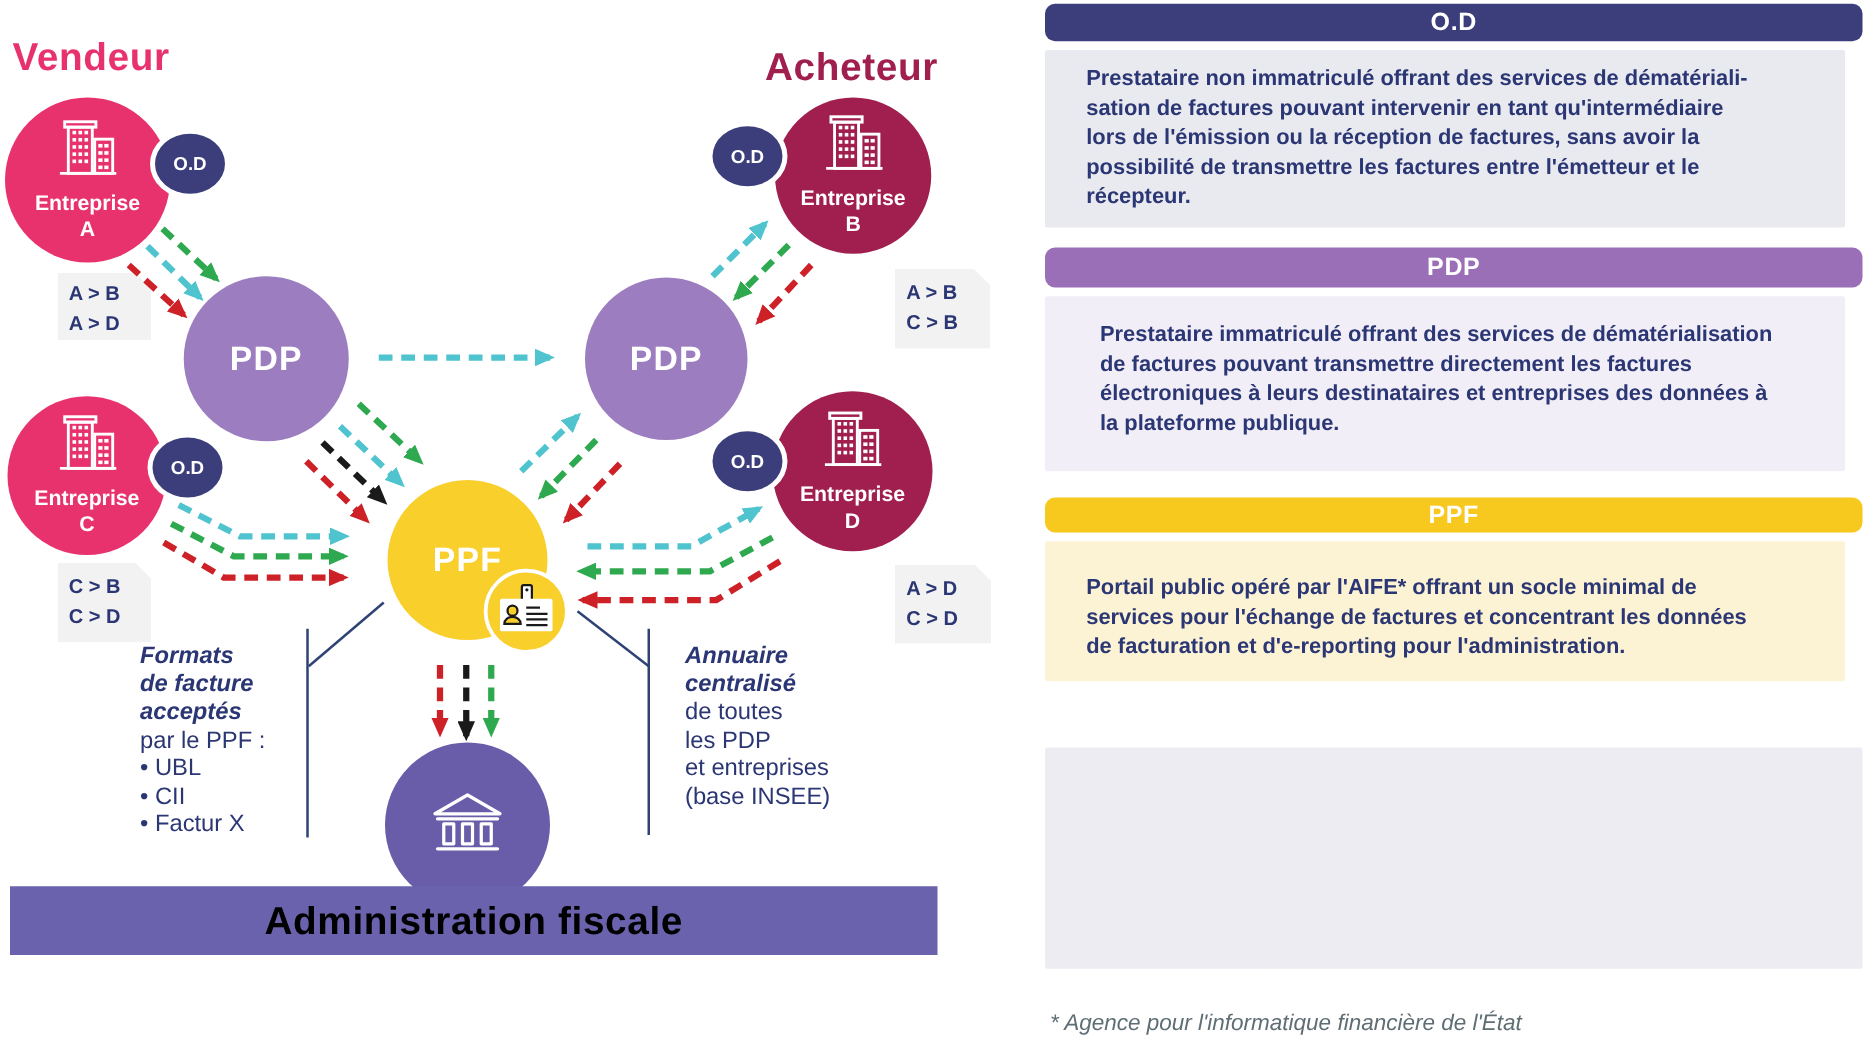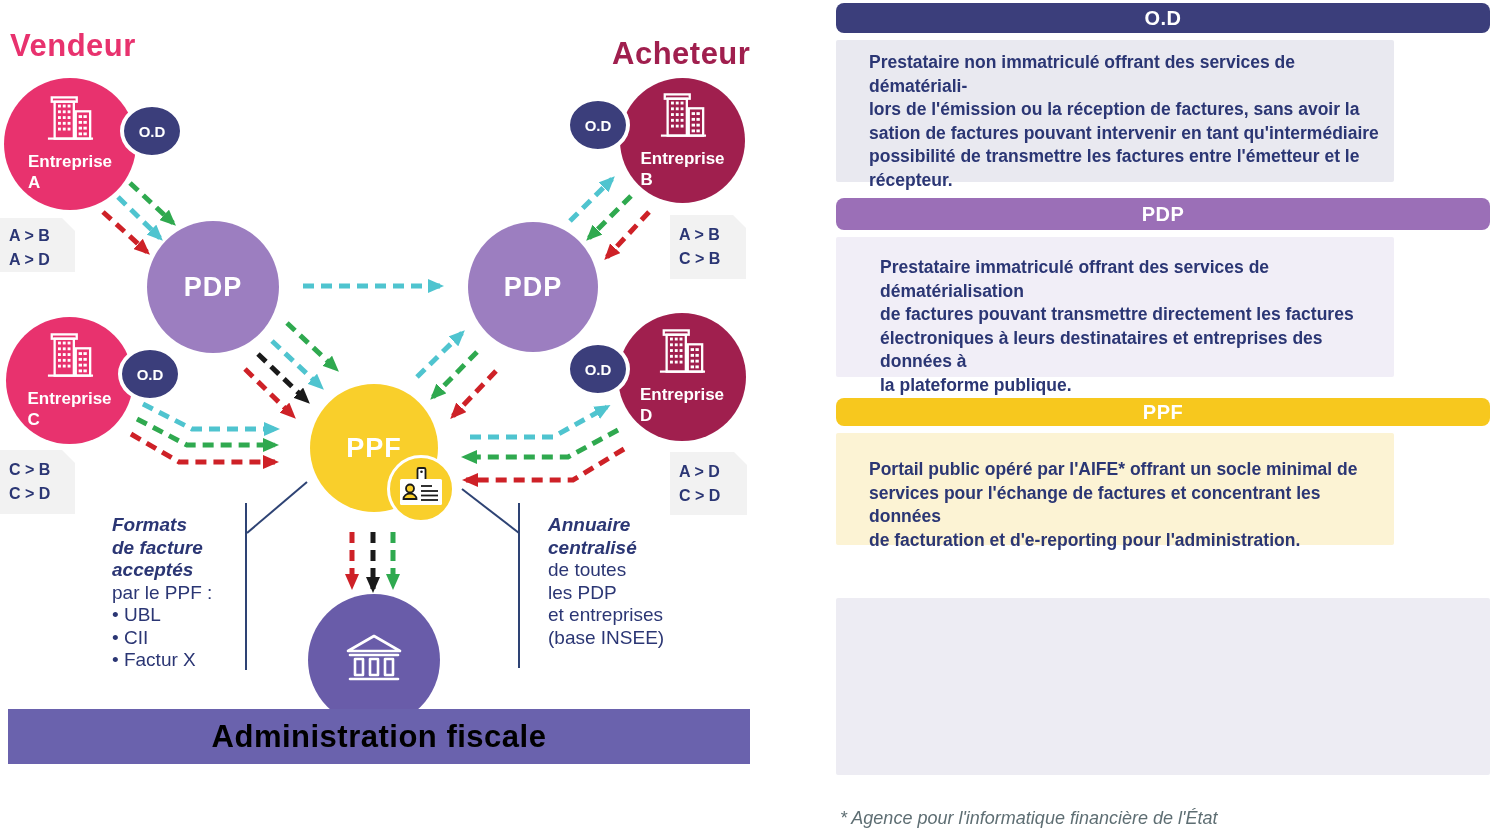--- a/index.html
+++ b/index.html
@@ -2,44 +2,44 @@
 <html><head>
 <meta charset="utf-8">
 <style>
   html,body{margin:0;padding:0;background:#fff;}
   #canvas{position:relative;width:1500px;height:831px;background:#ffffff;overflow:hidden;
           font-family:"Liberation Sans", sans-serif;}
   .b{font-weight:700;font-style:italic;}
   
   .side-title{position:absolute;font-size:31px;font-weight:700;letter-spacing:.5px;}
   .circle{position:absolute;border-radius:50%;display:flex;flex-direction:column;
-          align-items:center;justify-content:center;color:#fff;text-align:left;z-index:2;}
+          align-items:center;justify-content:center;color:#fff;text-align:center;z-index:2;}
   .ent-label{font-size:17px;font-weight:700;line-height:21px;margin-top:4px;}
   .node-label{font-size:27px;font-weight:700;letter-spacing:1px;}
   .od-badge{position:absolute;width:56px;height:48px;background:#3B3E7B;border:4px solid #fff;
             border-radius:50%;display:flex;align-items:center;justify-content:center;
             color:#fff;font-size:15px;font-weight:700;z-index:5;}
   .doc-box{position:absolute;background:#F2F2F2;color:#2B3674;font-size:16px;font-weight:700;
            line-height:24px;padding:6px 0 0 9px;z-index:1;
-           clip-path:polygon(0 0, calc(100% - 13px) 0, 100% 13px, 100% 100%, 0 100%);}
+           clip-path:polygon(0 0, calc(100% - 13px) 0, 100% 13px, 100% 100%, 0 100%);margin-left:46px;}
   .note{position:absolute;color:#2B3674;font-size:19px;line-height:22.5px;z-index:3;}
   .banner{position:absolute;left:8px;top:709px;width:742px;height:55px;background:#6A62AD;
           color:#000000;display:flex;align-items:center;justify-content:center;
           font-size:31px;font-weight:700;z-index:3;letter-spacing:.5px;}
   .ppf-badge{position:absolute;left:387px;top:455px;width:62px;height:62px;background:#F9CF2B;
              border:3px solid #fff;border-radius:50%;display:flex;align-items:center;
              justify-content:center;z-index:5;}
   #flows{position:absolute;left:0;top:0;z-index:4;pointer-events:none;}
   .dash{stroke-width:5;stroke-dasharray:11 7;fill:none;}
   .callout{stroke:#2E4374;stroke-width:2;fill:none;}
   
   .panel-header{position:absolute;left:836px;width:654px;border-radius:8px;color:#fff;
                 display:flex;align-items:center;justify-content:center;
                 font-size:20px;font-weight:700;letter-spacing:.5px;z-index:2;}
-  .panel-body{position:absolute;left:836px;width:558px;border-radius:2px;color:#2B3674;
+  .panel-body{position:absolute;left:836px;width:640px;border-radius:2px;color:#2B3674;
               font-size:17.5px;font-weight:700;line-height:23.5px;box-sizing:border-box;
               padding-left:33px;z-index:1;}
   .legend-box{position:absolute;left:836px;top:598px;width:654px;height:177px;
               background:#EDECF3;border-radius:2px;z-index:1;}
   .legend-row{position:absolute;display:flex;align-items:center;color:#2B3674;
               font-size:19px;font-weight:700;line-height:23px;}
   .legend-arrow{margin-right:18px;flex:0 0 auto;}
   .footnote{position:absolute;left:840px;top:808px;font-size:18px;font-style:italic;
             color:#5E6E73;z-index:1;}
 </style>
@@ -347,22 +347,22 @@
 
     <line class="callout" x1="246" y1="503" x2="246" y2="670"></line>
     <line class="callout" x1="307" y1="482" x2="247" y2="533"></line>
     <line class="callout" x1="519" y1="503" x2="519" y2="668"></line>
     <line class="callout" x1="462" y1="489" x2="519" y2="533"></line>
   </svg>
 
   <div class="panel-header" style="top:3px;height:30px;background:#3B3E7B;">O.D</div>
   <div class="panel-body" style="top:40px;height:142px;background:#E9E9F0;padding-top:11px;">
     <div>Prestataire non immatriculé offrant des services de dématériali-</div>
+    <div>sation de factures pouvant intervenir en tant qu'intermédiaire</div>
     <div>lors de l'émission ou la réception de factures, sans avoir la</div>
-    <div>sation de factures pouvant intervenir en tant qu'intermédiaire</div>
     <div>possibilité de transmettre les factures entre l'émetteur et le</div>
     <div>récepteur.</div>
   </div>
 
   <div class="panel-header" style="top:198px;height:32px;background:#9B6FB7;">PDP</div>
   <div class="panel-body" style="top:237px;height:140px;background:#F1EEF7;padding-top:19px;padding-left:44px;">
     <div>Prestataire immatriculé offrant des services de dématérialisation</div>
     <div>de factures pouvant transmettre directement les factures</div>
     <div>électroniques à leurs destinataires et entreprises des données à</div>
     <div>la plateforme publique.</div>

